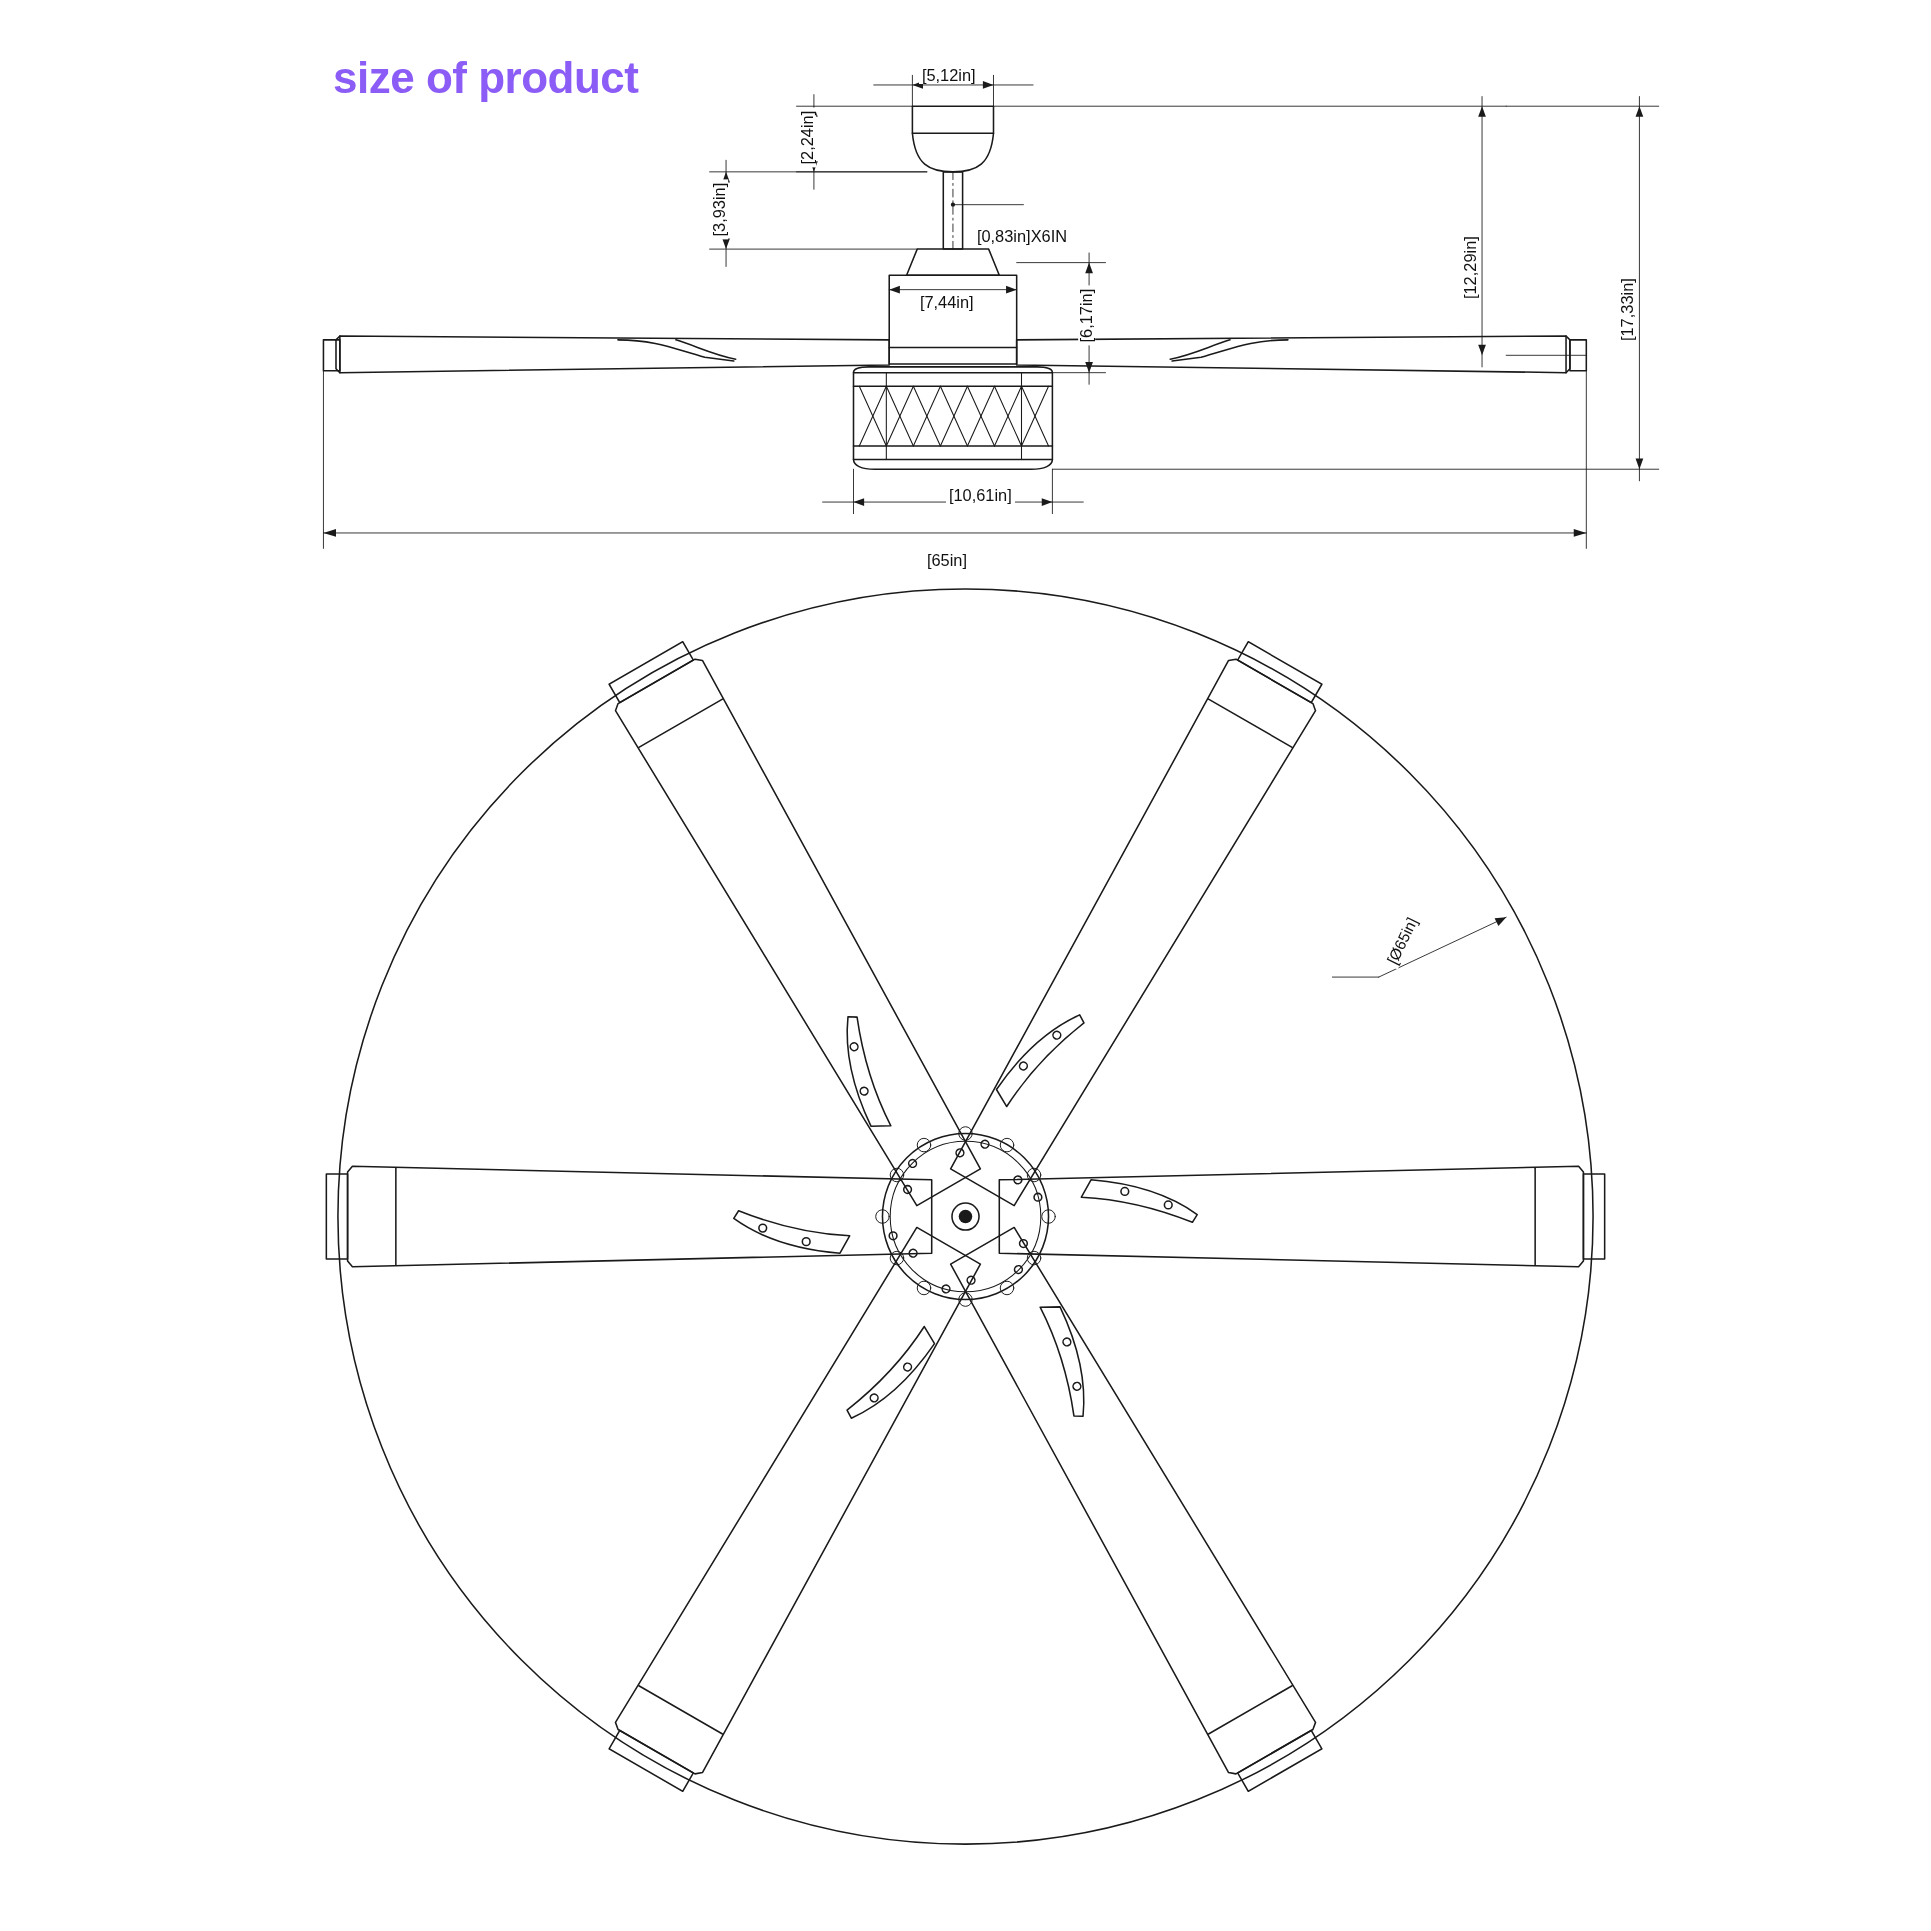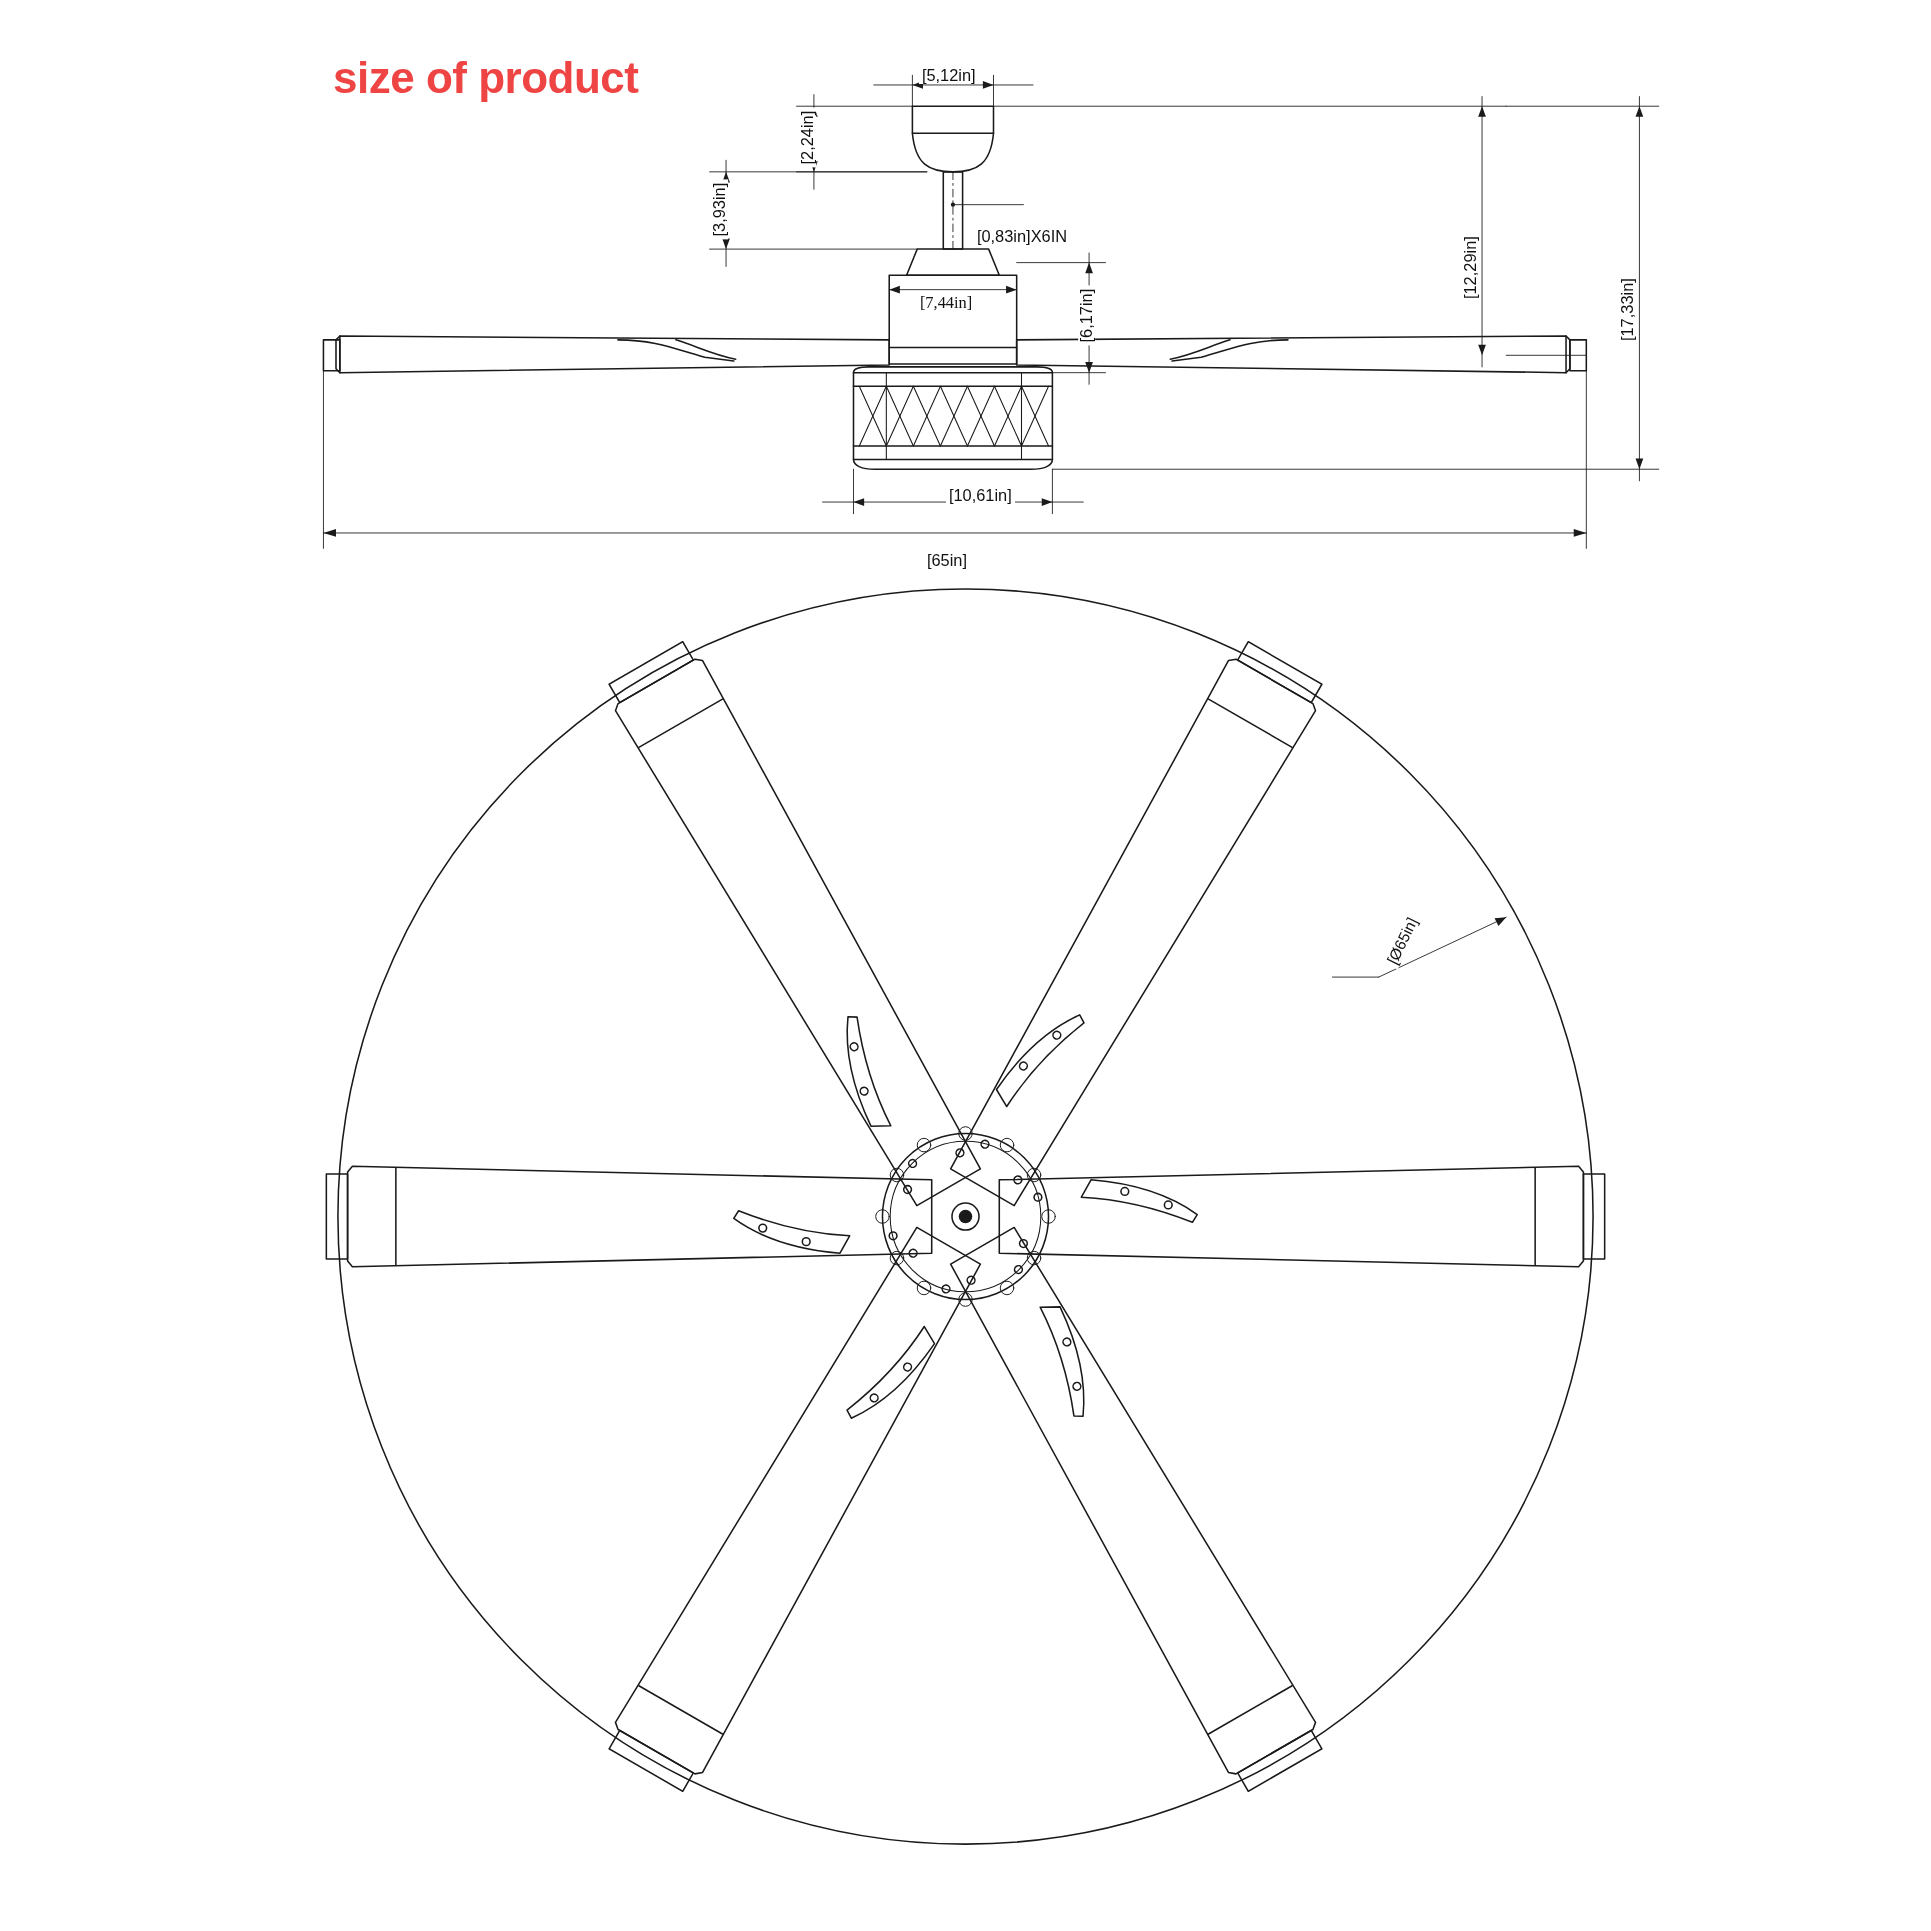--- a/index.html
+++ b/index.html
@@ -21,21 +21,21 @@
     width: 1931px;
     height: 1931px;
   }
   #title {
     position: absolute;
     left: 333px;
     top: 53px;
     font-size: 44px;
     font-weight: bold;
     letter-spacing: -0.5px;
-    color: #ef4444;
+    color: #8b5cf6;
     white-space: nowrap;
   }
   svg.drawing {
     position: absolute;
     left: 0;
     top: 0;
     width: 1931px;
     height: 1931px;
   }
   .dimlabel {
@@ -270,21 +270,21 @@
   </svg>
 
   <div class="dimlabel" style="left:919px; top:67px;">[5,12in]</div>
 
   <div class="dimlabel vert" style="left:778px; top:129px;">[2,24in]</div>
 
   <div class="dimlabel vert" style="left:690px; top:201px;">[3,93in]</div>
 
   <div class="dimlabel" style="left:974px; top:189px;margin-top:39px;">[0,83in]X6IN</div>
 
-  <div class="dimlabel" style="left:917px; top:294px;font-family:Liberation Serif, serif;">[7,44in]</div>
+  <div class="dimlabel" style="left:917px; top:294px;">[7,44in]</div>
 
   <div class="dimlabel vert" style="left:1057px; top:307px;">[6,17in]</div>
 
   <div class="dimlabel" style="left:946px; top:487px;">[10,61in]</div>
 
   <div class="dimlabel" style="left:924px; top:518px;margin-top:34px;">[65in]</div>
 
   <div class="dimlabel vert" style="left:1436px; top:259px;">[12,29in]</div>
 
   <div class="dimlabel vert" style="left:1593px; top:301px;">[17,33in]</div>

